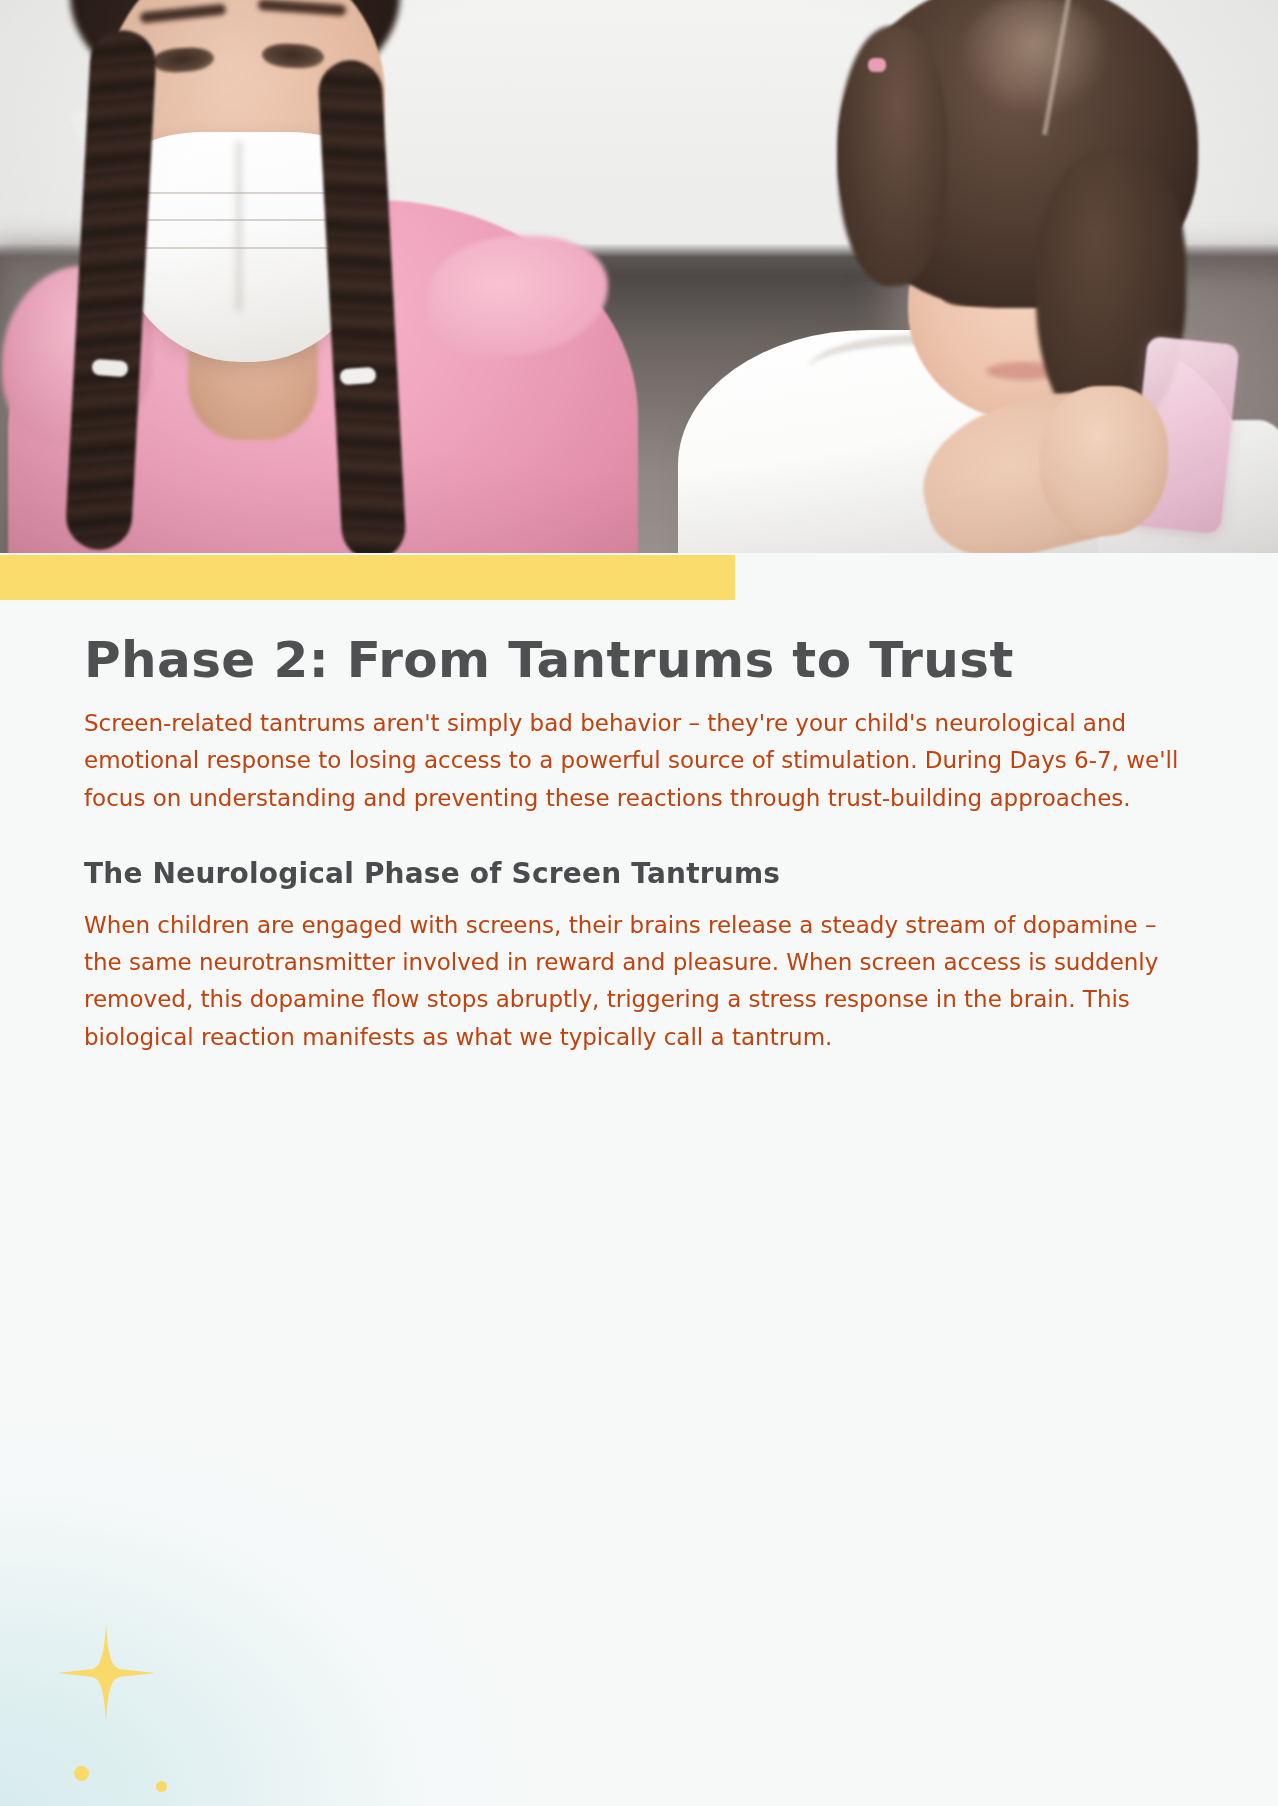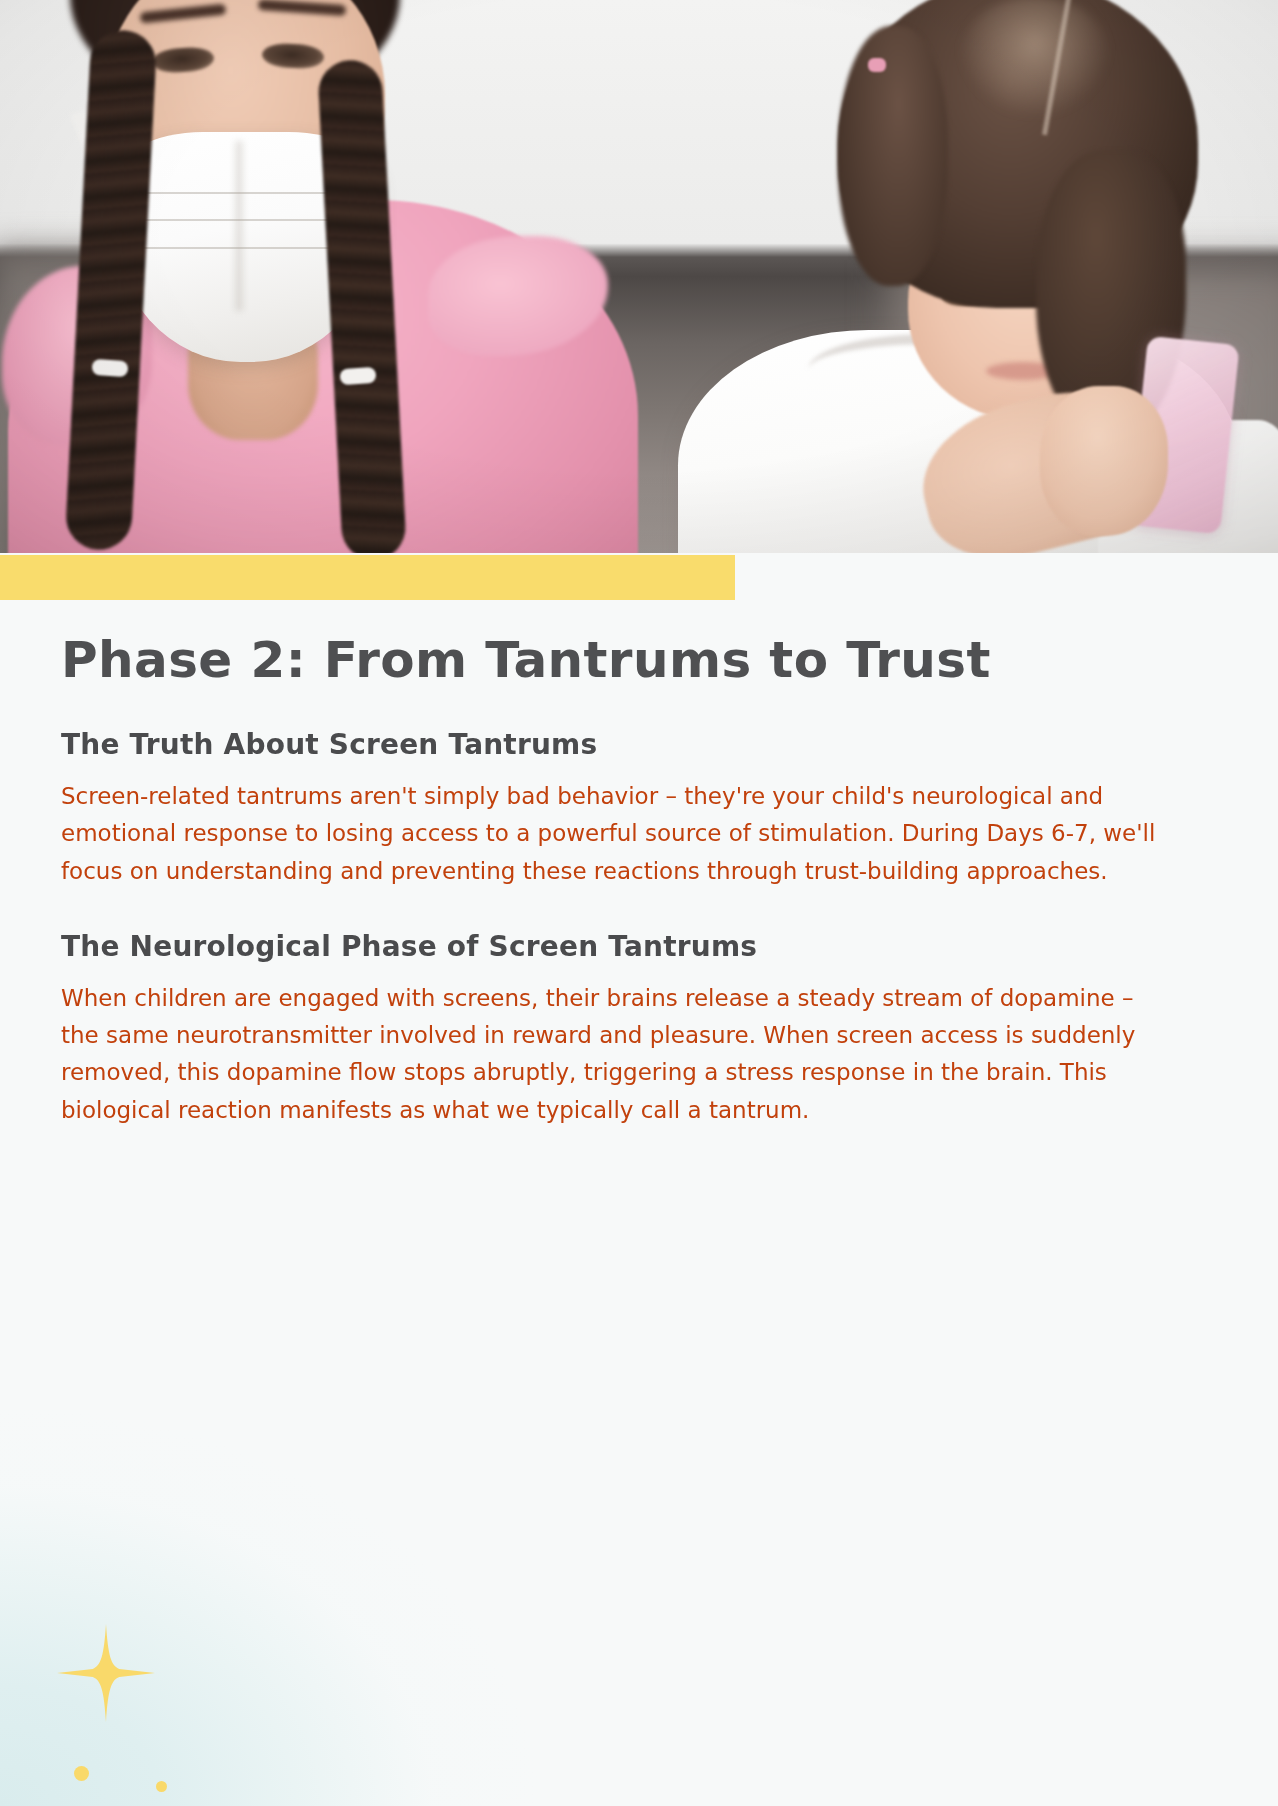--- a/index.html
+++ b/index.html
@@ -303,21 +303,21 @@
     position:absolute;
     left:0; top:555px;
     width:735px; height:45px;
     background:#f9dc6c;
     z-index:3;
   }
 
   
   .content {
     position:absolute;
-    left:61px; top:632px;
+    left:84px; top:632px;
     width:1110px;
     z-index:4;
   }
 
   .page-title {
     font-family:"DejaVu Sans", sans-serif;
     font-size:50px;
     font-weight:bold;
     color:#4f5052;
     letter-spacing:0.4px;
@@ -459,21 +459,20 @@
     <div class="vignette"></div>
   </div>
 
   <div class="accent-rule"></div>
 
   <div class="content">
 
     <h1 class="page-title">Phase 2: From Tantrums to Trust</h1>
 
 
-    <h3 class="section-head">The Truth About Screen Tantrums</h3>
 
     <p class="body-text">Screen-related tantrums aren't simply bad behavior – they're your child's neurological and emotional response to losing access to a powerful source of stimulation. During Days 6-7, we'll focus on understanding and preventing these reactions through trust-building approaches.</p>
 
     <h3 class="section-head">The Neurological Phase of Screen Tantrums</h3>
 
     <p class="body-text">When children are engaged with screens, their brains release a steady stream of dopamine – the same neurotransmitter involved in reward and pleasure. When screen access is suddenly removed, this dopamine flow stops abruptly, triggering a stress response in the brain. This biological reaction manifests as what we typically call a tantrum.</p>
 
   </div>
 
   <svg class="sparkle" viewBox="0 0 100 100">

